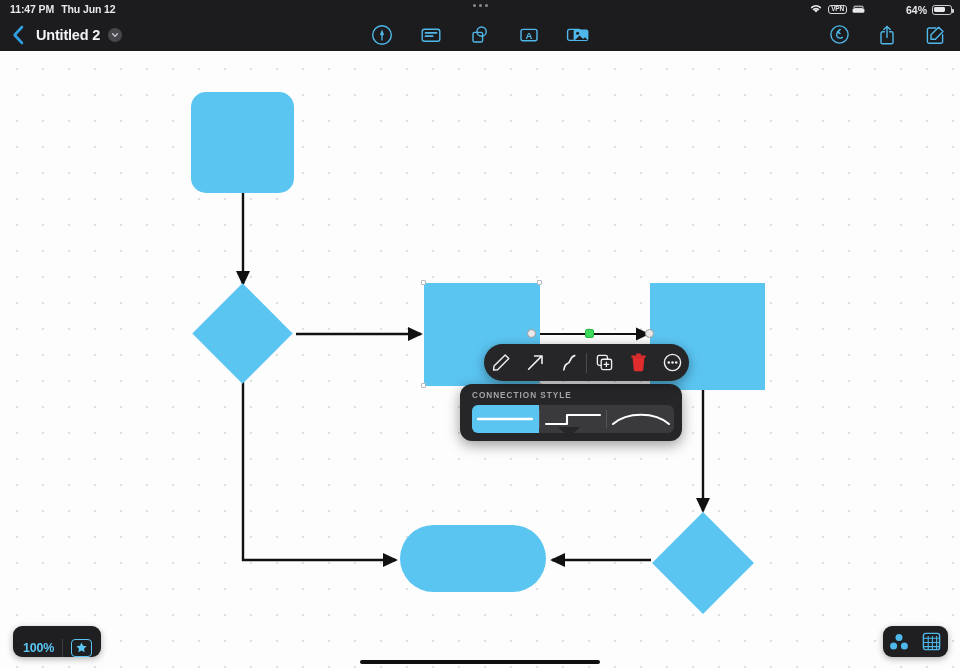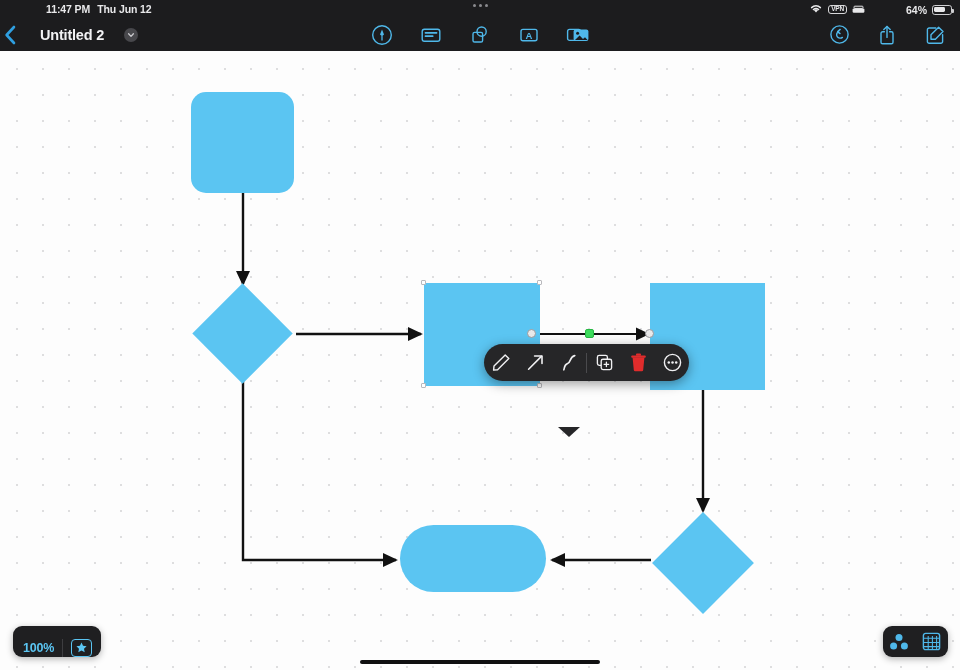--- a/index.html
+++ b/index.html
@@ -12,21 +12,21 @@
   #app { position: relative; width: 960px; height: 670px; overflow: hidden; background:#1c1c1e; }
 
   
   .statusbar {
     position: absolute; top: 0; left: 0; width: 960px; height: 18px;
     background: #1c1c1e; color: #e8e8ea;
     font-size: 10.5px; font-weight: 600;
     display: flex; align-items: center;
   }
   .sb-left { position:absolute; left: 10px; top: 3px; display:flex; align-items:center; gap:7px; white-space:nowrap;}
-  .sb-time { letter-spacing: -0.1px; margin-left: 36px; }
+  .sb-time { letter-spacing: -0.1px; }
   .sb-date { letter-spacing: -0.1px; }
   .sb-center { position:absolute; left:0; right:0; top:4px; display:flex; justify-content:center; align-items:center; gap:3px;}
   .mt-dot { width:3px; height:3px; border-radius:50%; background:#8a8a8e; }
   .sb-right { position:absolute; right: 8px; top: 3px; display:flex; align-items:center; gap:5px; }
   .vpn-badge {
     border:1.1px solid #d8d8da; border-radius:3px; color:#e8e8ea;
     font-size:6.5px; font-weight:700; padding:0.5px 2px; line-height:1;
     letter-spacing:-0.2px;
   }
   .batt-pct { font-size:10.5px; font-weight:600;margin-left:36px; }
@@ -39,21 +39,21 @@
     background:#cfcfd2; border-radius:0 1px 1px 0;
   }
   .batt-fill{ position:absolute; left:1.3px; top:1.3px; bottom:1.3px; width:62%; background:#e8e8ea; border-radius:1.4px;}
 
   
   .navbar {
     position:absolute; top:18px; left:0; width:960px; height:33px;
     background:#1c1c1e;
     display:flex; align-items:center;
   }
-  .nav-left { position:absolute; left:0; display:flex; align-items:center; gap:20px; }
+  .nav-left { position:absolute; left:8px; display:flex; align-items:center; gap:8px; }
   .back-chevron { width:20px; height:22px; display:flex; align-items:center; justify-content:center; }
   .doc-title { color:#f2f2f4; font-size:14.5px; font-weight:700; letter-spacing:-0.2px; }
   .title-chev {
     width:14px; height:14px; border-radius:50%; background:#48484c;
     display:flex; align-items:center; justify-content:center;
   }
   .nav-center { position:absolute; left:0; right:0; display:flex; justify-content:center; align-items:center; gap:25px; }
   .nav-right { position:absolute; right:13px; display:flex; align-items:center; gap:24px; }
   .tool-btn { width:24px; height:24px; display:flex; align-items:center; justify-content:center; }
 
@@ -339,20 +339,42 @@
       <span class="ctx-item">
         <svg width="19" height="19" viewBox="0 0 19 19">
           <circle cx="9.5" cy="9.5" r="8.1" fill="none" stroke="#f0f0f2" stroke-width="1.4"></circle>
           <circle cx="5.8" cy="9.5" r="1.25" fill="#f0f0f2"></circle>
           <circle cx="9.5" cy="9.5" r="1.25" fill="#f0f0f2"></circle>
           <circle cx="13.2" cy="9.5" r="1.25" fill="#f0f0f2"></circle>
         </svg>
       </span>
     </div>
 
+    <div class="style-panel" style="left:460px; top:333px;">
+      <div class="style-label">CONNECTION STYLE</div>
+      <div class="style-seg">
+        <span class="seg-opt active">
+          <svg width="64" height="16" viewBox="0 0 64 16">
+            <path d="M5 8 L59 8" stroke="#ffffff" stroke-width="2.4" stroke-linecap="round"></path>
+          </svg>
+        </span>
+        <span class="seg-div"></span>
+        <span class="seg-opt">
+          <svg width="64" height="20" viewBox="0 0 64 20">
+            <path d="M5 15 L26 15 L26 6 L59 6" stroke="#ffffff" stroke-width="2.1" fill="none" stroke-linecap="round" stroke-linejoin="round"></path>
+          </svg>
+        </span>
+        <span class="seg-div"></span>
+        <span class="seg-opt">
+          <svg width="64" height="20" viewBox="0 0 64 20">
+            <path d="M4 15 C18 2.6 46 2.6 60 15" stroke="#ffffff" stroke-width="2.1" fill="none" stroke-linecap="round"></path>
+          </svg>
+        </span>
+      </div>
+    </div>
 
     <div class="zoom-pill">
       <span class="zoom-text">100%</span>
       <span class="zoom-div"></span>
       <span class="star-btn">
         <svg width="13" height="13" viewBox="0 0 13 13">
           <path d="M6.5 1.5 L8.05 4.85 L11.6 5.3 L9 7.8 L9.7 11.3 L6.5 9.55 L3.3 11.3 L4 7.8 L1.4 5.3 L4.95 4.85 Z" fill="#5BC5F2"></path>
         </svg>
       </span>
     </div>

